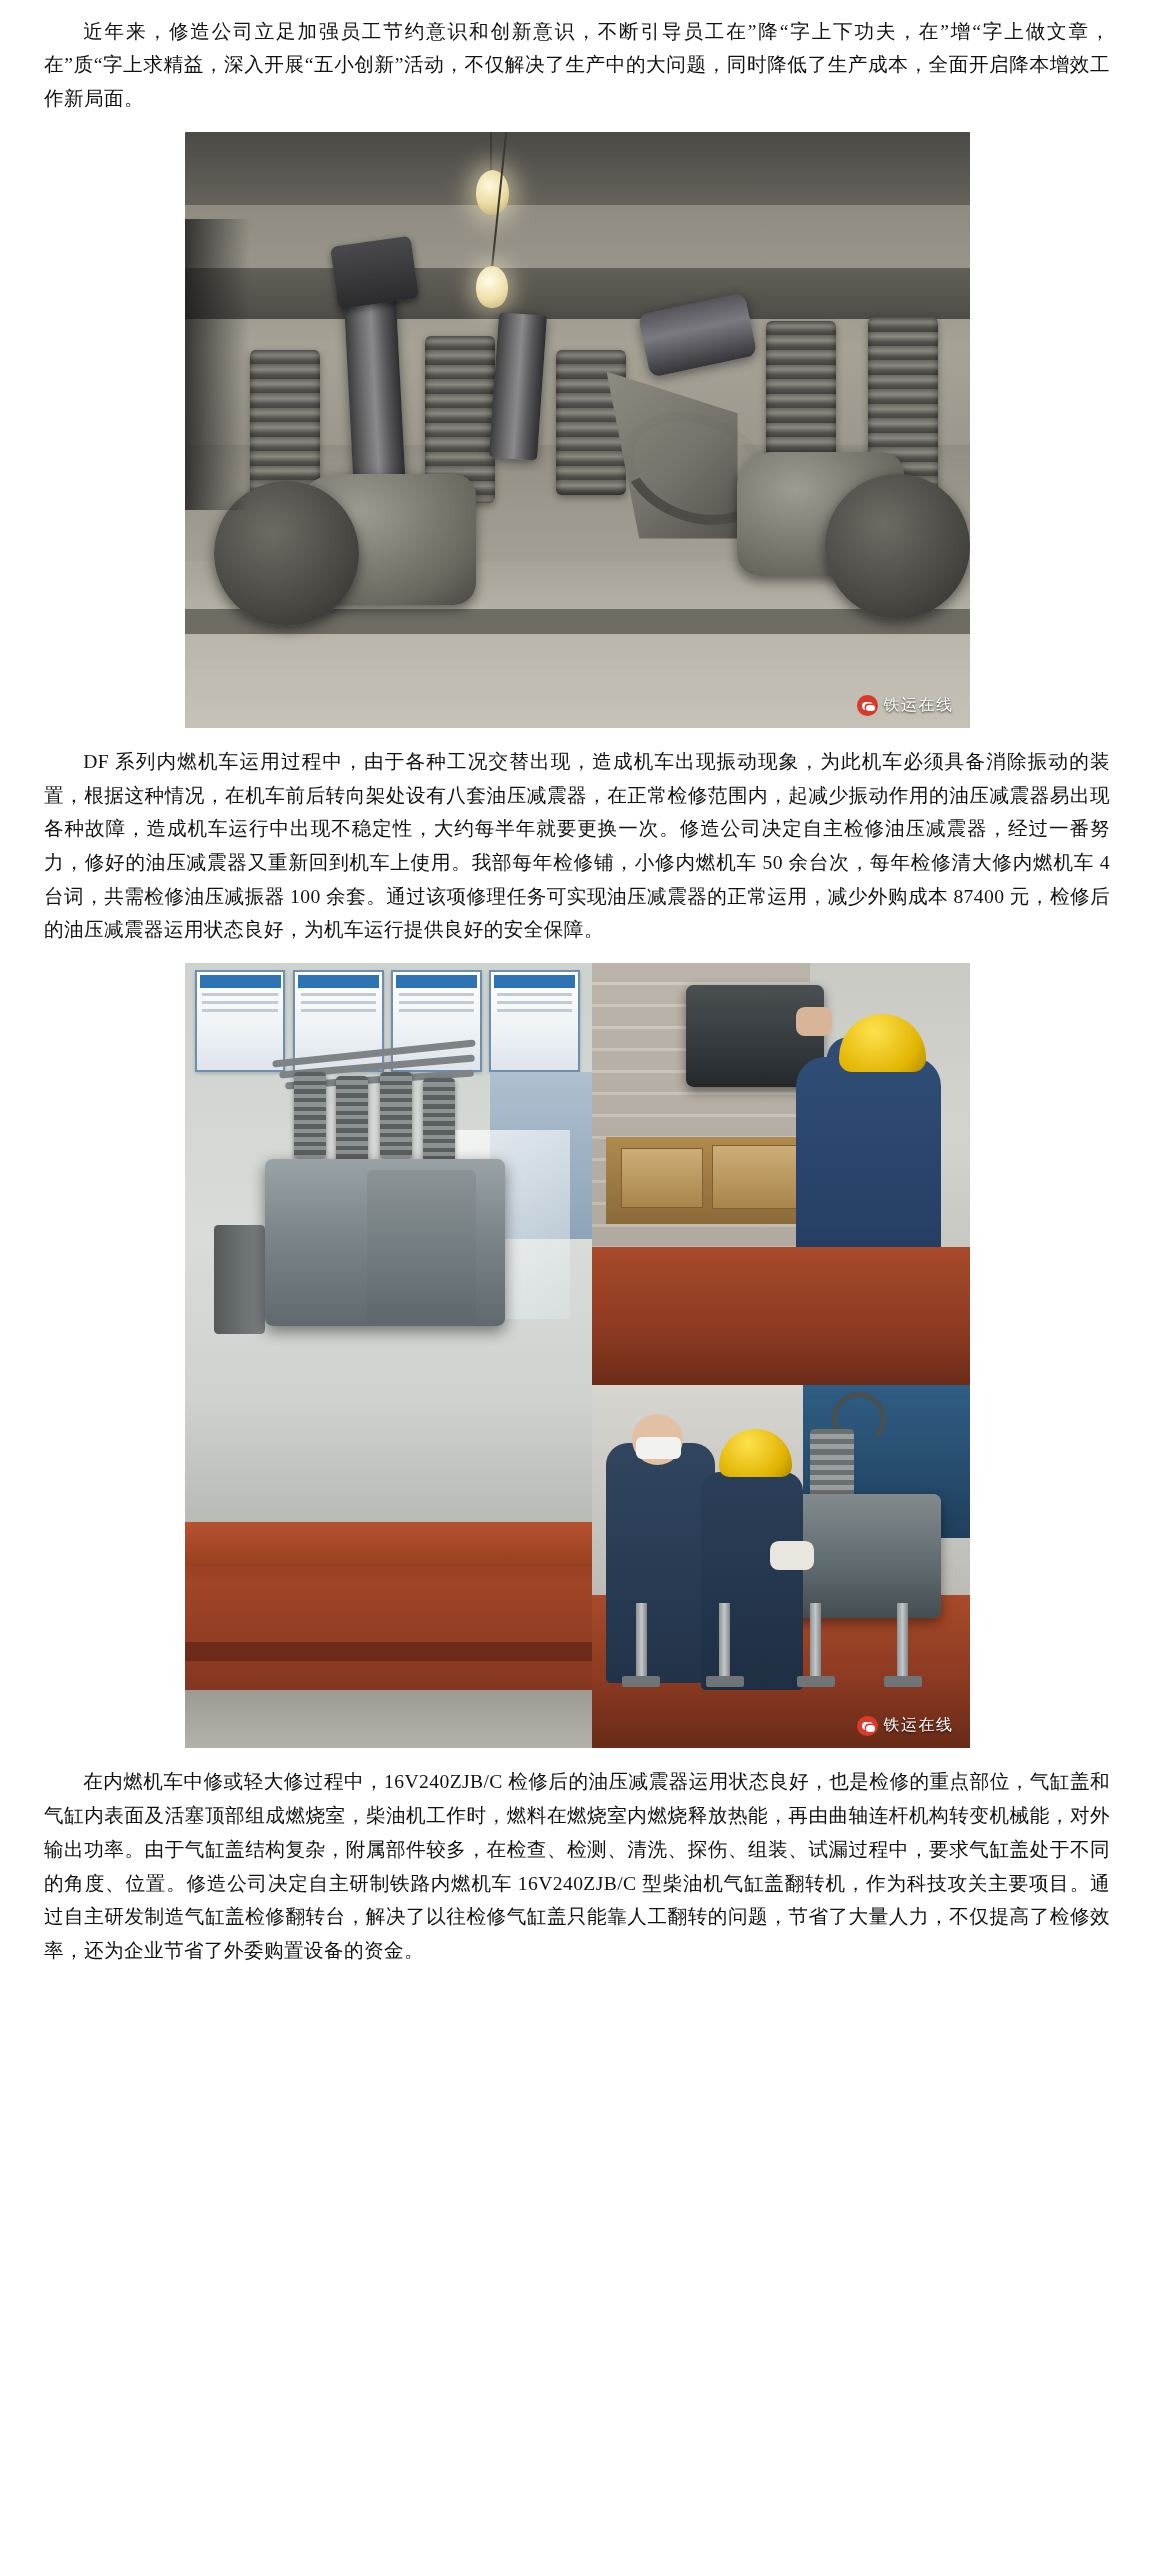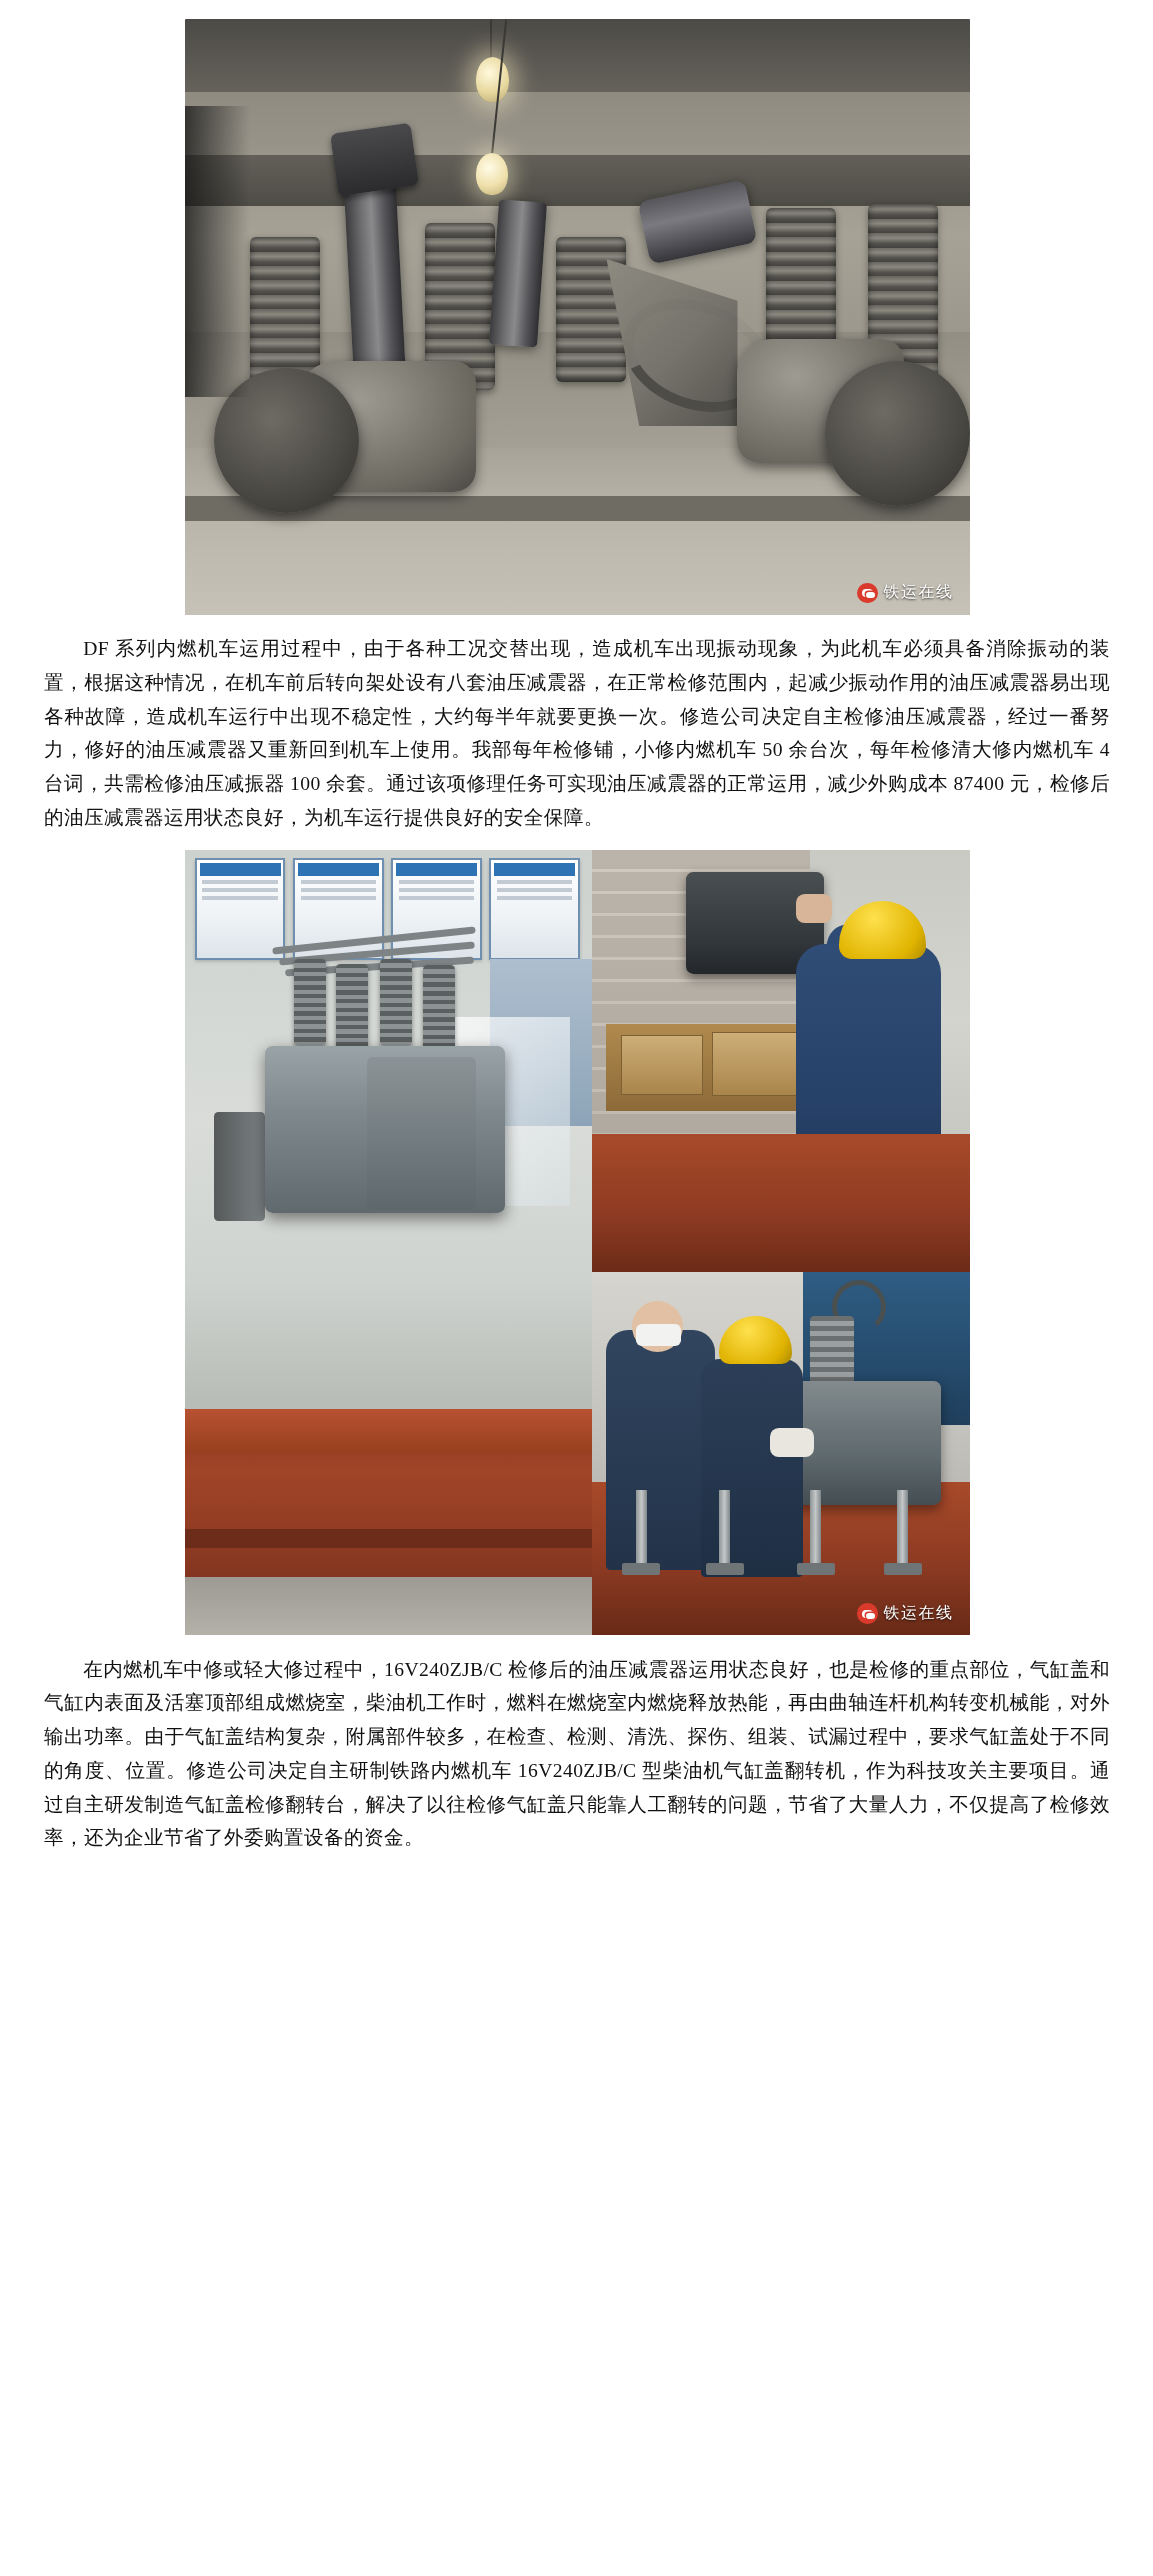--- a/index.html
+++ b/index.html
@@ -401,20 +401,21 @@
     position: absolute; width: 38px; height: 11.6px; bottom: -4.4px;
     background: #6f7577; border-radius: 2.2px;
   }
 </style>
 </head>
 <body>
 
 <div class="page">
 
 
+  <p class="para">近年来，修造公司立足加强员工节约意识和创新意识，不断引导员工在”降“字上下功夫，在”增“字上做文章，在”质“字上求精益，深入开展“五小创新”活动，不仅解决了生产中的大问题，同时降低了生产成本，全面开启降本增效工作新局面。</p>
 
   <div class="figure">
     <div class="photo photo-1">
       <div class="p1-bg"></div>
       <div class="p1-ceiling"></div>
       <div class="p1-body">
         <div class="p1-underframe"></div>
       </div>
       <div class="p1-bulb-cord"></div>
       <div class="p1-bulb"></div>

